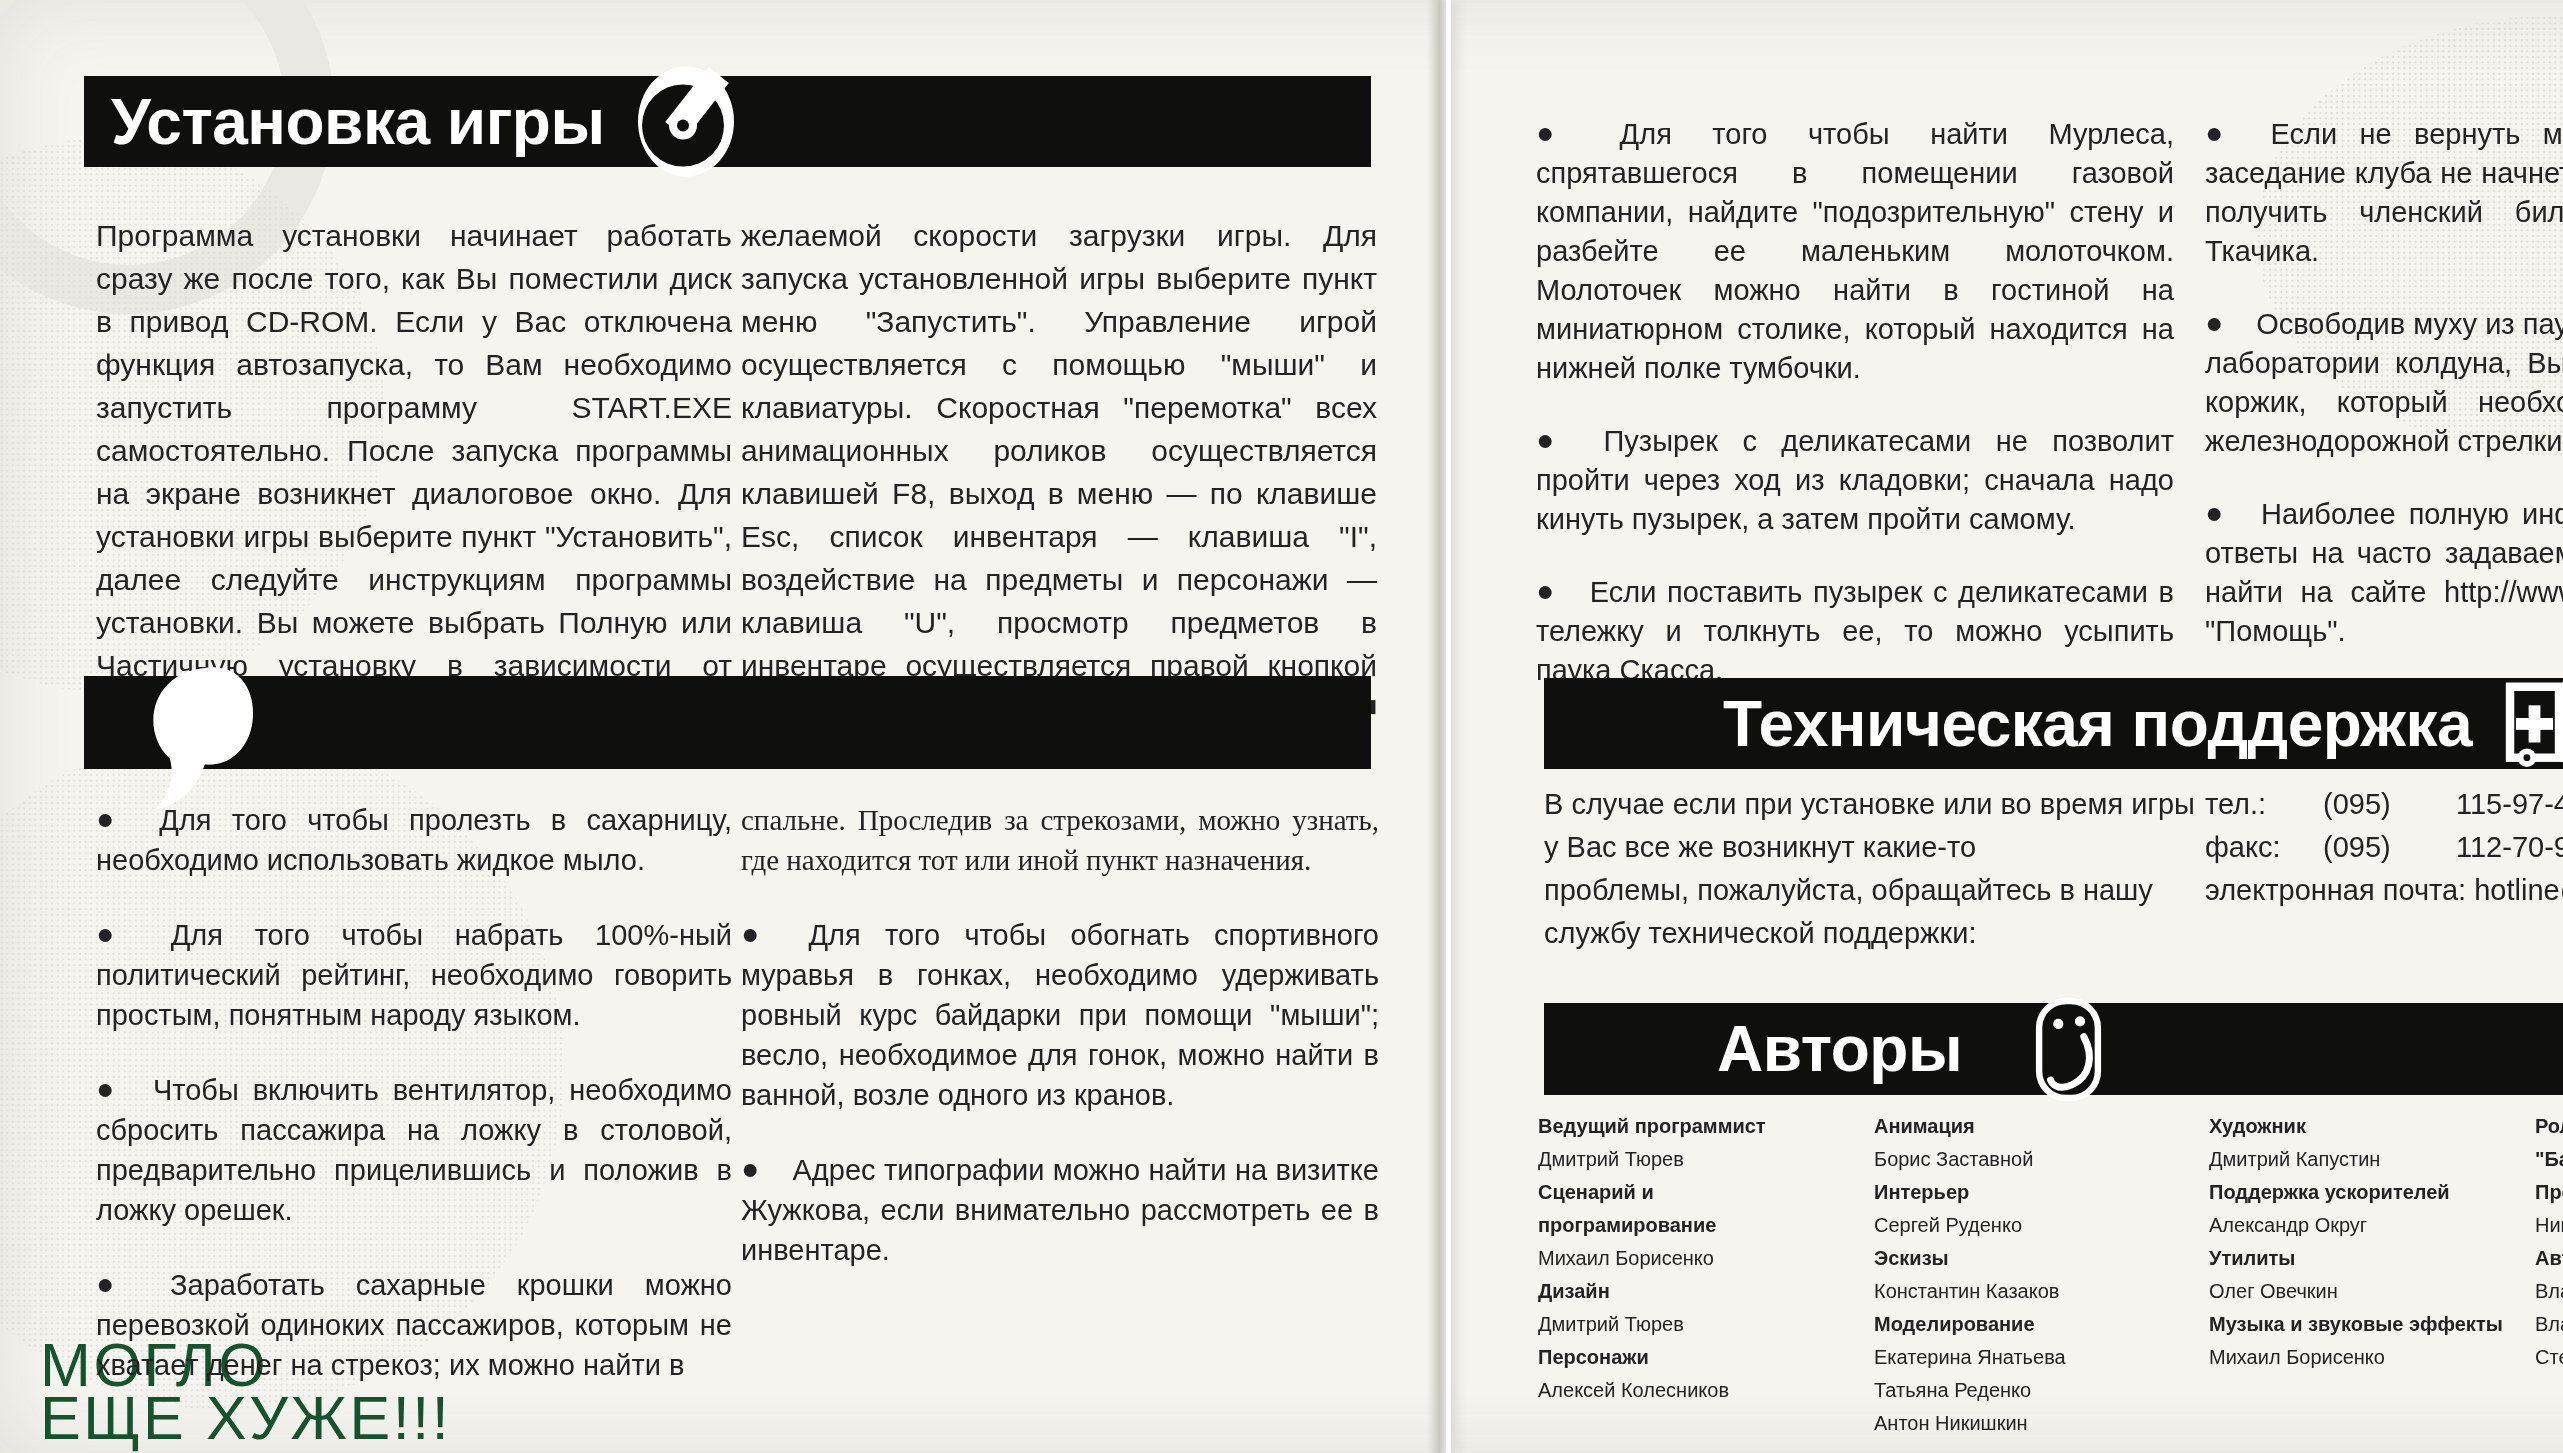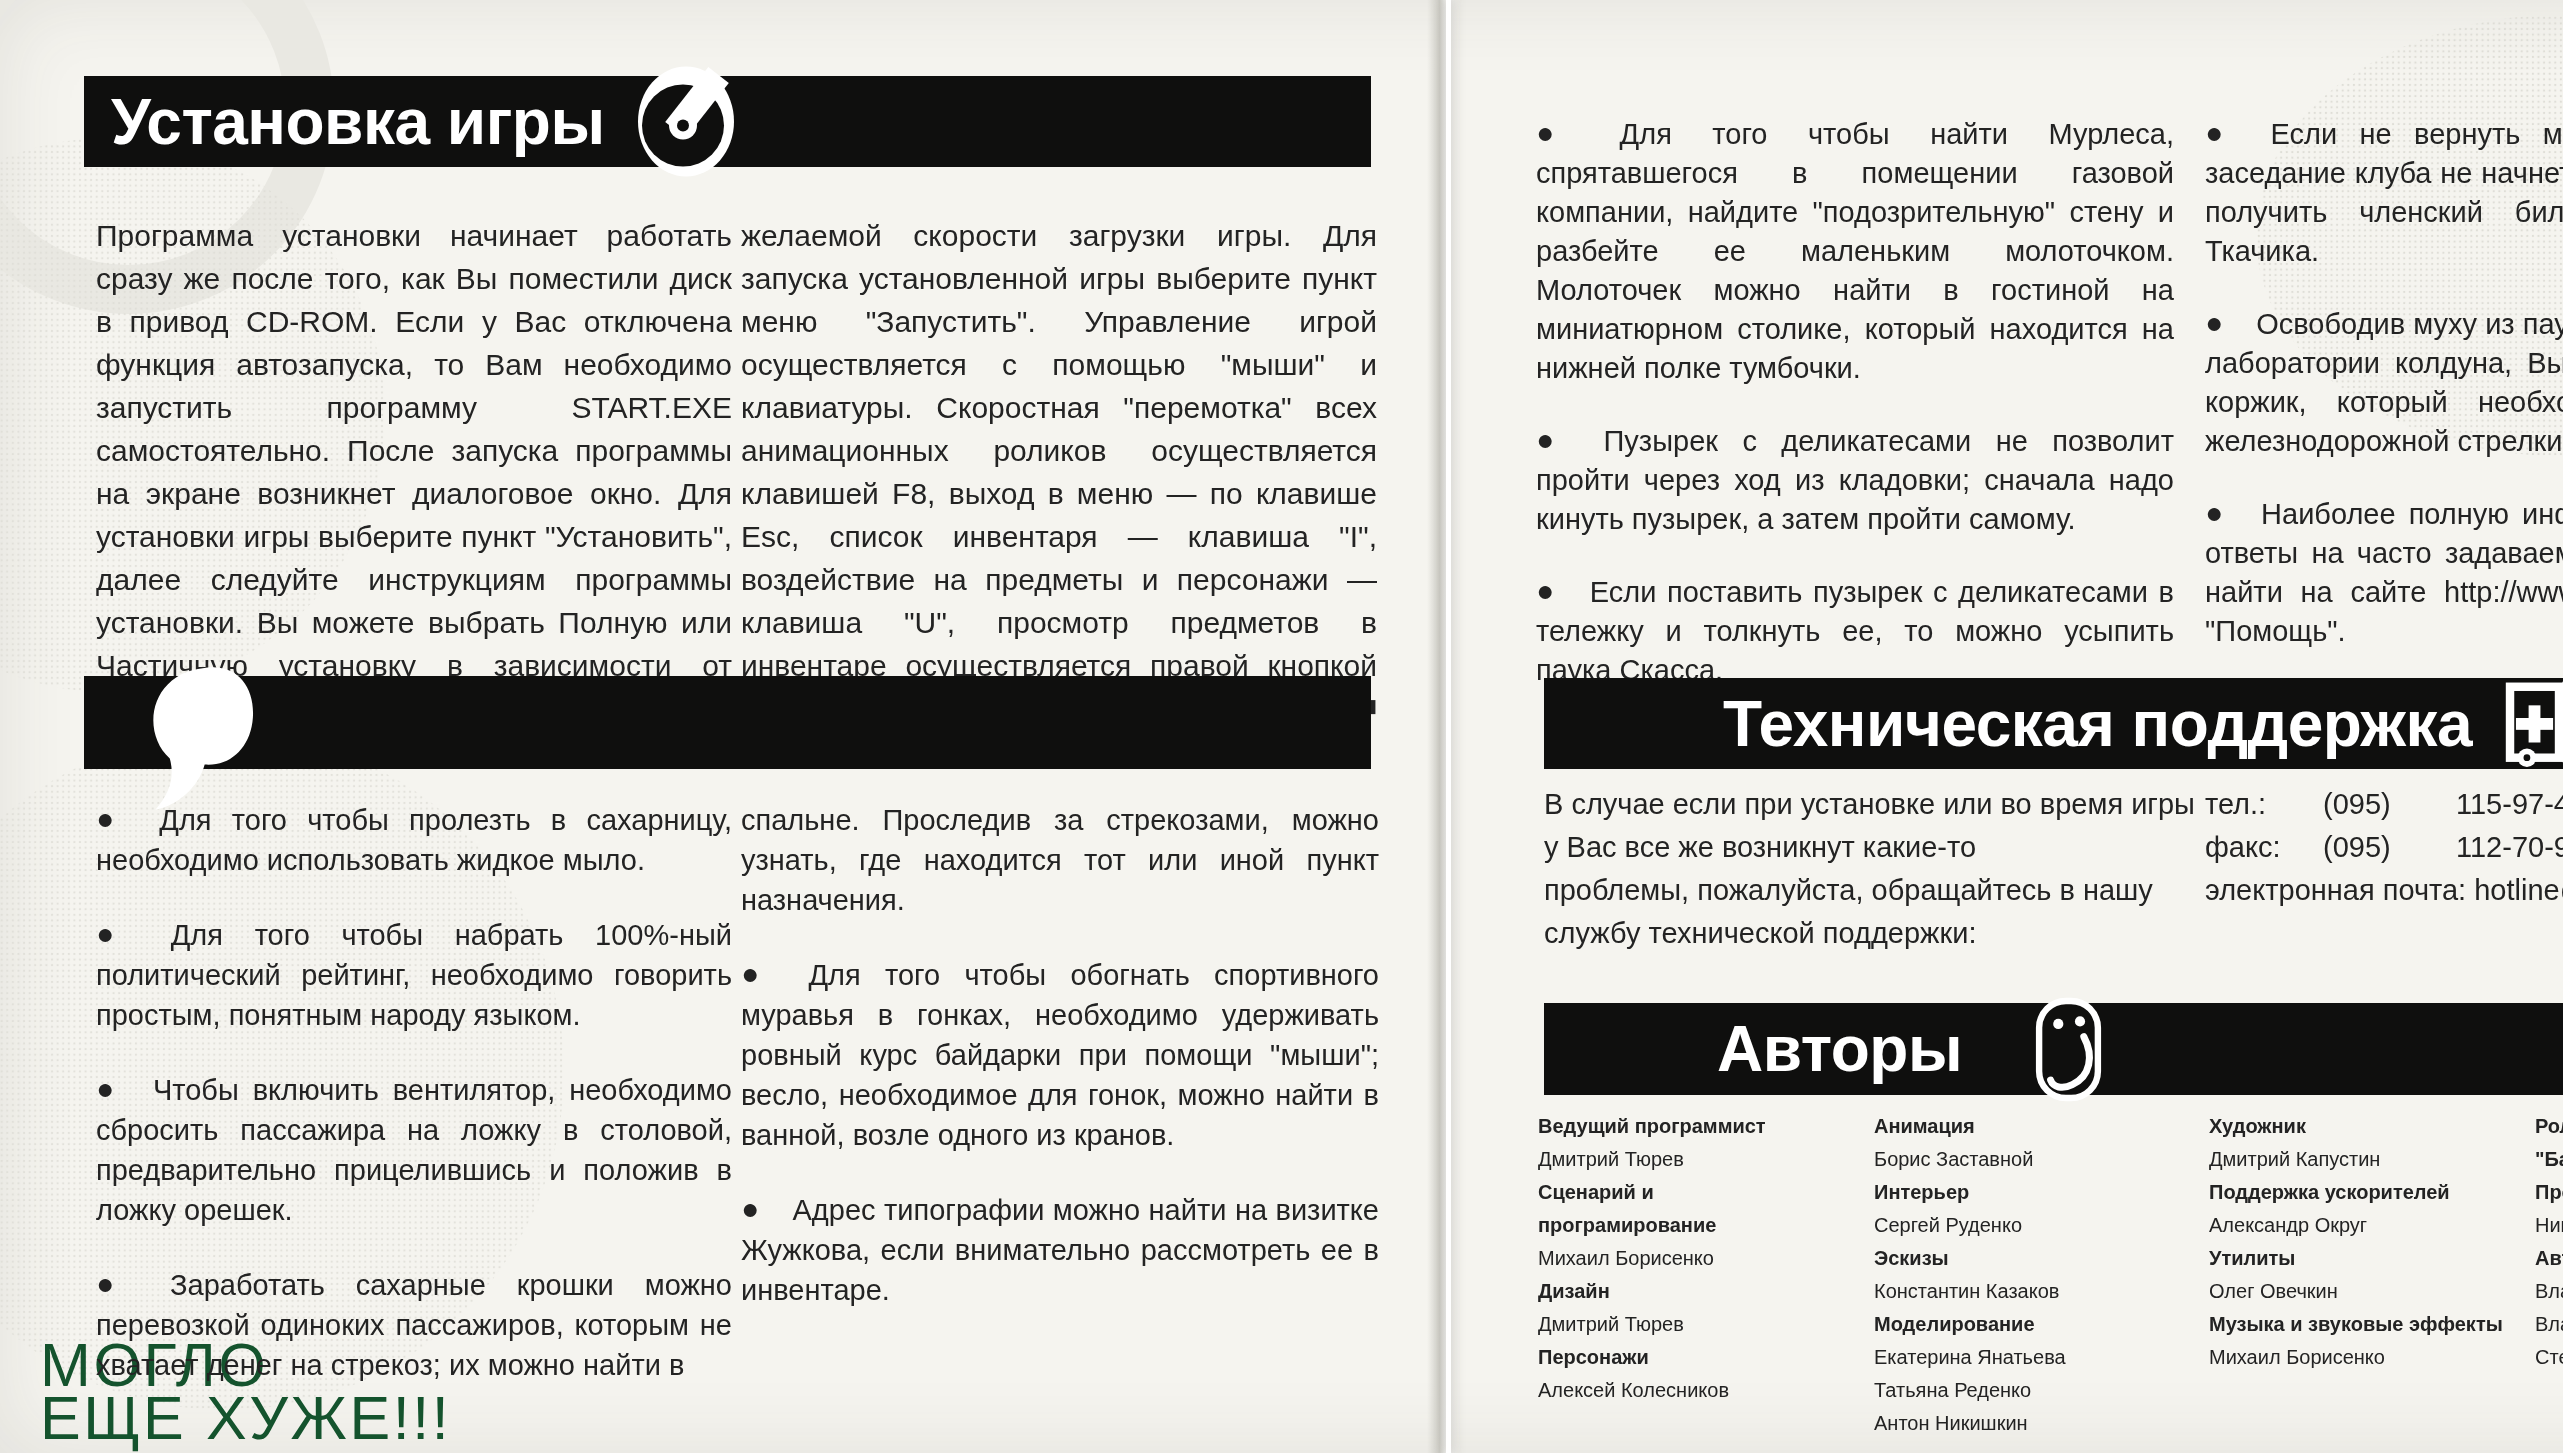--- a/index.html
+++ b/index.html
@@ -29,21 +29,21 @@
   
   .textcol{
     position:absolute;z-index:2;text-align:justify;
     -moz-text-align-last:left;text-align-last:left;
   }
   .install-col{font-size:30px;line-height:43px;}
   .tips-col{font-size:29px;line-height:40px;}
   .hints-col{font-size:29px;line-height:39px;}
   .textcol p{margin:0;}
   .tips-col p.tip{margin-bottom:35px;}
-  .tips-col p.cont{margin-bottom:35px;}
+  .tips-col p.cont{margin-bottom:35px;font-family:Liberation Serif, serif;}
   .hints-col p.tip{margin-bottom:33px;}
   .bullet{
     font-size:30px;margin-right:33px;position:relative;top:-1.5px;
     letter-spacing:0;
   }
   .endsq{float:right;font-size:29px;line-height:39px;}
   
   .support-intro{position:absolute;z-index:2;font-size:29px;line-height:43px;text-align:left;}
   .support-intro div{white-space:nowrap;}
   .contacts{position:absolute;z-index:2;font-size:29px;line-height:43px;}

